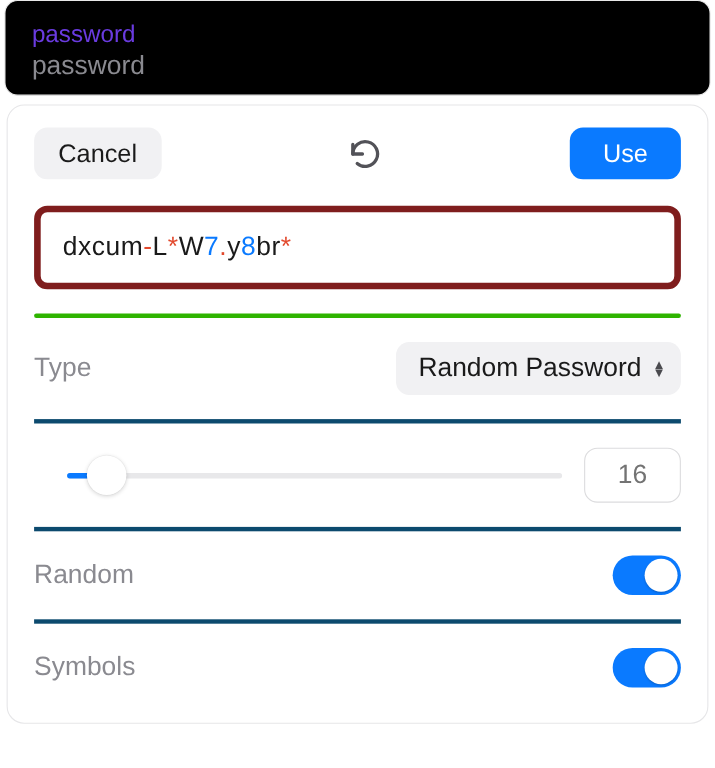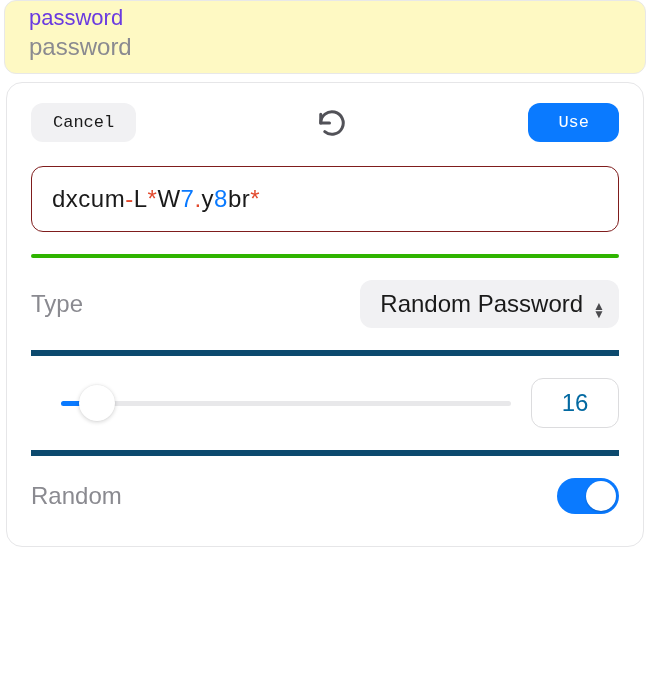--- a/index.html
+++ b/index.html
@@ -4,25 +4,25 @@
   <style>
     * { box-sizing: border-box; margin: 0; padding: 0; }
     body {
       font-family: -apple-system, BlinkMacSystemFont, "Segoe UI", Helvetica, Arial, sans-serif;
       background: #fff;
       width: 650px;
       height: 698px;
       overflow: hidden;
     }
     .header-box {
-      background: #fef9c3;
+      background: #000000;
       border: 1px solid #e8e8e8;
       border-radius: 12px;
       margin: 0 4px 8px 4px;
-      padding: 4px 24px 12px 24px;
+      padding: 17px 24px 12px 24px;
     }
     .header-label {
       color: #6a3be0;
       font-size: 22px;
       margin-bottom: 2px;
     }
     .header-sub {
       color: #8a8a90;
       font-size: 24px;
     }
@@ -33,26 +33,25 @@
       margin: 0 6px;
       padding: 20px 24px 10px 24px;
     }
     .topbar {
       display: flex;
       align-items: center;
       justify-content: space-between;
       margin-bottom: 24px;
     }
     .btn {
-      font-size: 17px;
+      font-size: 23px;
       border-radius: 12px;
       border: none;
       padding: 10px 22px;
       cursor: pointer;
-      font-family: Liberation Mono, monospace;
     }
     .btn-cancel {
       background: #f1f1f3;
       color: #1a1a1a;
     }
     .btn-use {
       background: #0a7aff;
       color: #ffffff;
       font-weight: 500;
       padding: 10px 30px;
@@ -62,50 +61,50 @@
       display: flex;
       justify-content: center;
     }
     .refresh-icon {
       width: 30px;
       height: 30px;
       color: #525258;
       cursor: pointer;
     }
     .pw-box {
-      border: 1px solid #7f1d1d;
+      border: 6px solid #7f1d1d;
       border-radius: 12px;
       padding: 18px 20px;
       font-size: 24px;
       letter-spacing: 0.5px;
       color: #1a1a1a;
     }
     .pw-symbol { color: #e2492d; }
     .pw-number { color: #0a7aff; }
     .strength-bar {
       height: 4px;
       background: #2fb400;
       border-radius: 2px;
       margin-top: 22px;
     }
     .row {
       display: flex;
       align-items: center;
       justify-content: space-between;
       padding: 22px 0;
-      border-bottom: 6px solid #0c4a6e;
+      border-bottom: 4px solid #0c4a6e;
     }
     .row:last-child { border-bottom: none; }
     .row-label {
       color: #8a8a90;
       font-size: 24px;
     }
     .select {
       display: flex;
-      align-items: flex-end;
+      align-items: center;
       gap: 10px;
       background: #f1f1f3;
       border-radius: 12px;
       padding: 10px 14px 10px 20px;
       font-size: 24px;
       color: #1a1a1a;
       cursor: pointer;
     }
     .select-chevrons {
       display: flex;
@@ -151,21 +150,21 @@
       box-shadow: 0 1px 4px rgba(0,0,0,0.18), 0 0 0 0.5px rgba(0,0,0,0.04);
       top: -1px;
     }
     .char-input {
       width: 88px;
       text-align: center;
       font-size: 24px;
       padding: 10px 0;
       border: 1px solid #dcdcde;
       border-radius: 12px;
-      color: #0369a1;
+      color: #737373;
       background: #fff;
     }
     .toggle {
       width: 62px;
       height: 36px;
       border-radius: 36px;
       position: relative;
       cursor: pointer;
     }
     .toggle-on { background: #0a7aff; }
@@ -228,14 +227,20 @@
     </div>
   </div>
 
   <div class="row">
     <div class="row-label">Random</div>
     <div class="toggle toggle-on">
       <div class="toggle-knob"></div>
     </div>
   </div>
 
+  <div class="row">
+    <div class="row-label">Symbols</div>
+    <div class="toggle toggle-on">
+      <div class="toggle-knob"></div>
+    </div>
+  </div>
 
 </div>
 
 </body></html>

